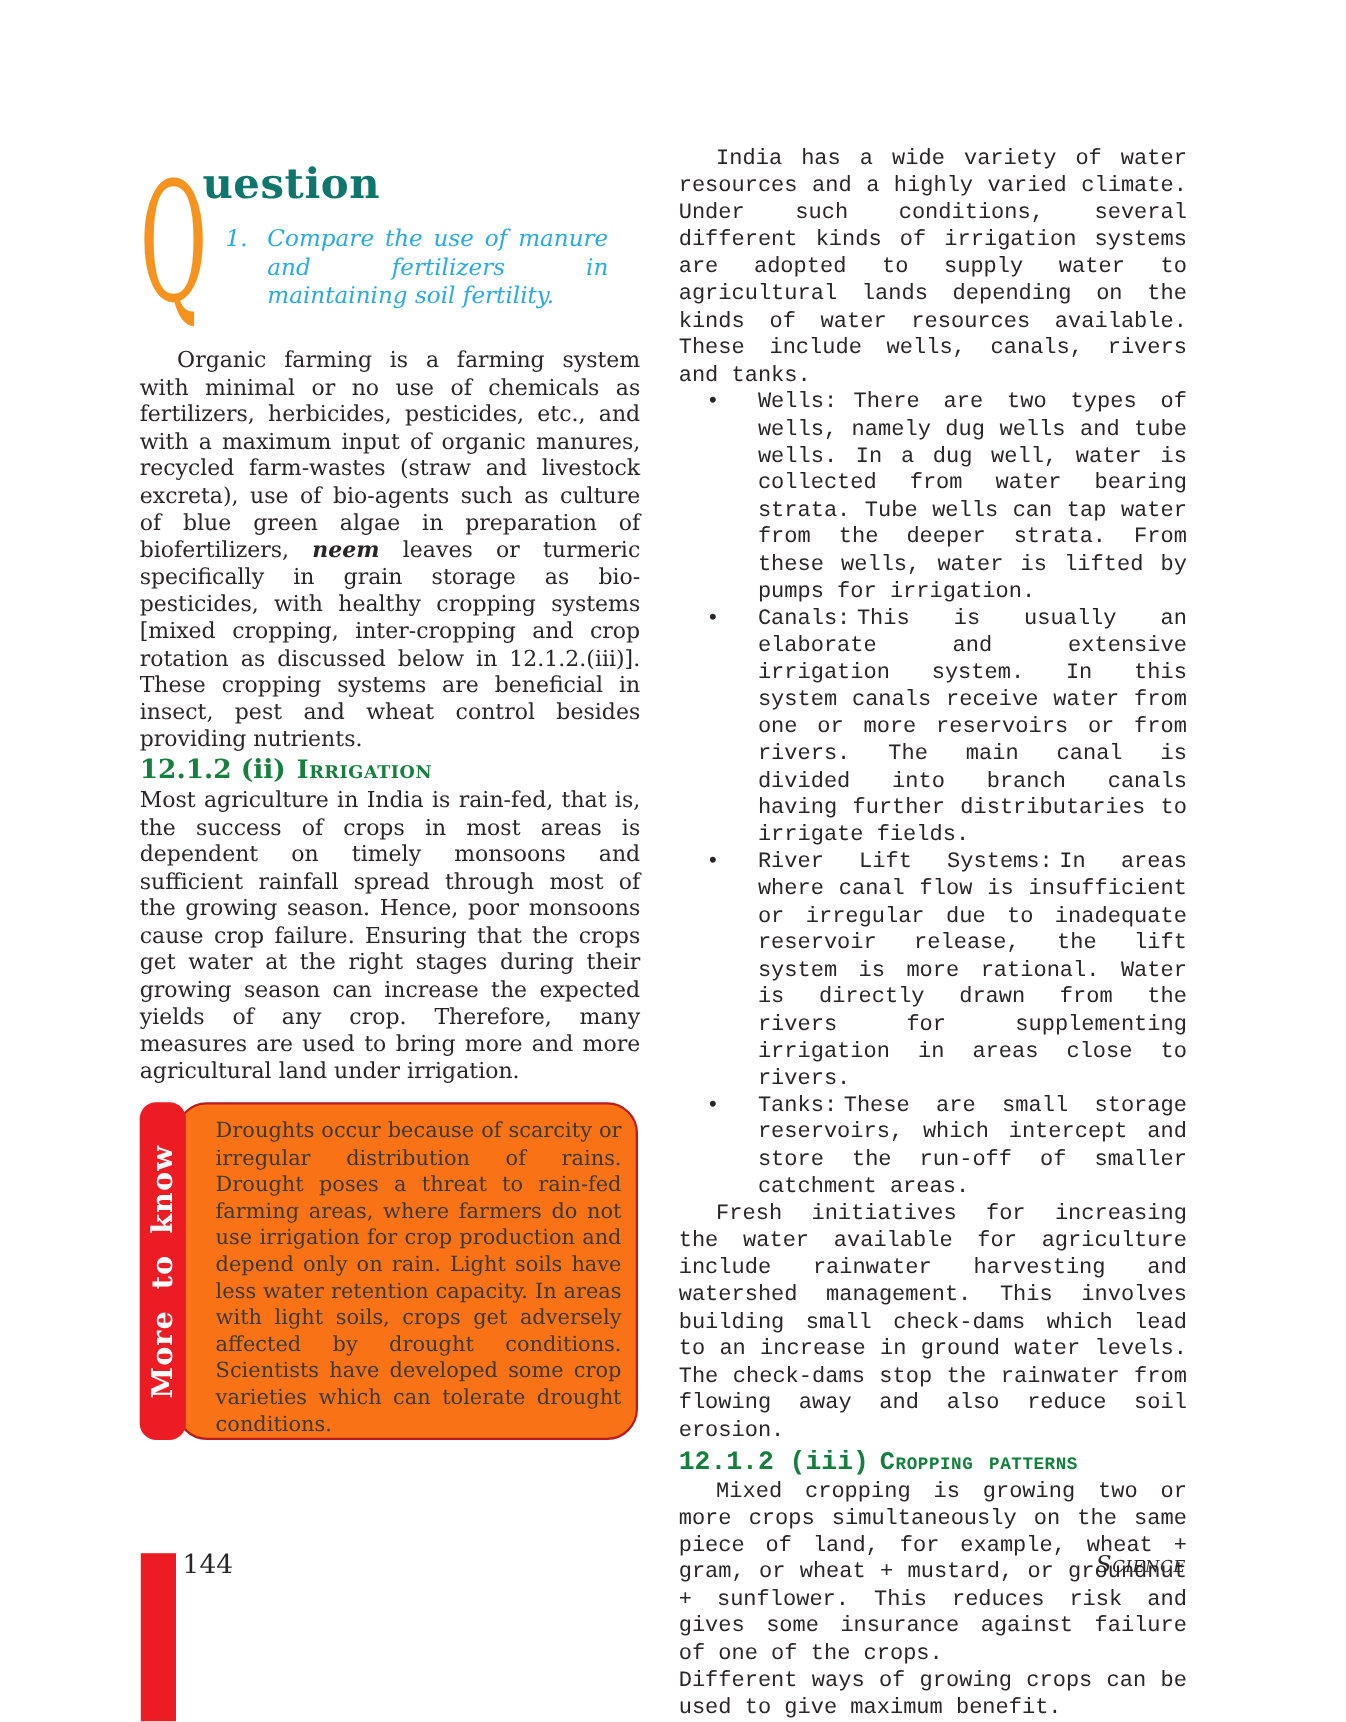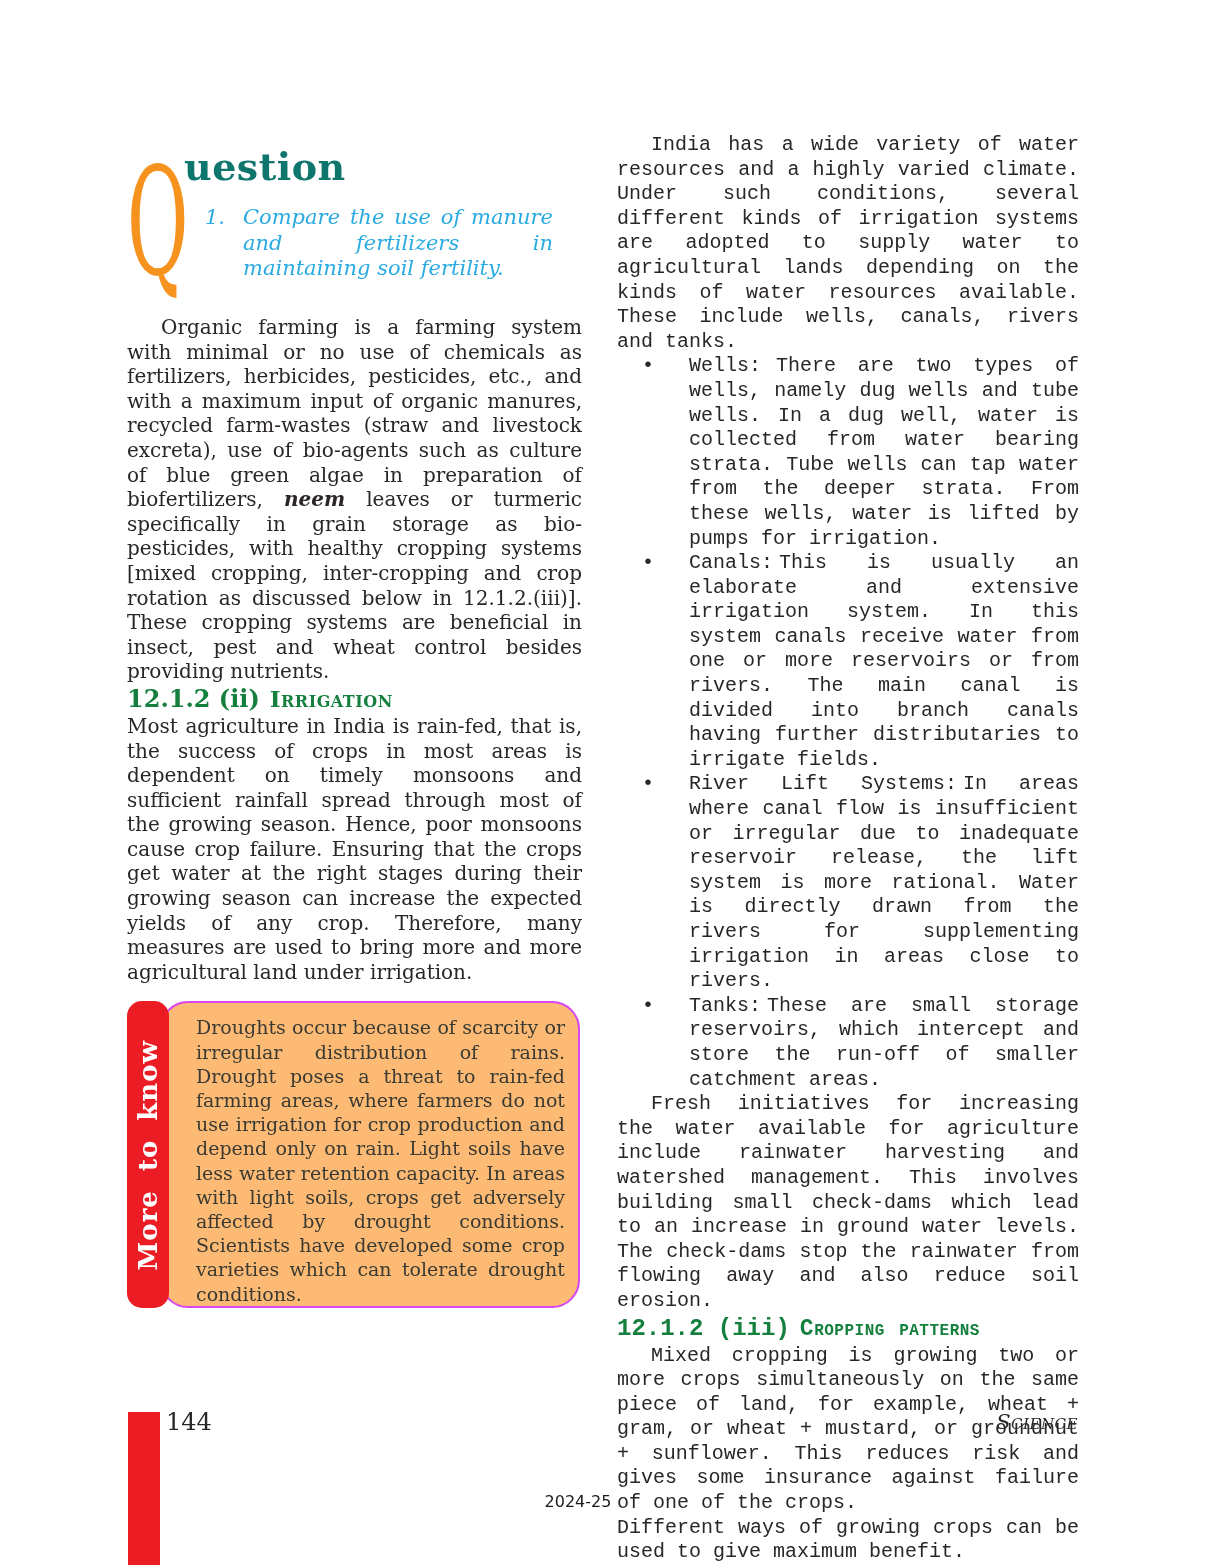--- a/index.html
+++ b/index.html
@@ -100,22 +100,22 @@
   .mtk{
     position:relative;
     margin-top:17px;
     height:307px;
     width:455px;
   }
   .mtk-box{
     box-sizing:border-box;
     margin-left:33px;
     width:420px;height:100%;
-    background:#fdba74;
-    border:2px solid #d946ef;
+    background:#f97316;
+    border:2px solid #b91c1c;
     border-radius:28px;
     padding:12px 13px 10px 34px;
   }
   .mtk-box p{
     margin:0;
     font-size:19px;
     line-height:24.2px;
     text-align:justify;
     color:#3a3a32;
   }
@@ -232,15 +232,14 @@
 
     <p class="body indent mt4">Mixed cropping is growing two or more crops simultaneously on the same piece of land, for example, wheat + gram, or wheat + mustard, or groundnut + sunflower. This reduces risk and gives some insurance against failure of one of the crops.</p>
 
     <p class="body mt12">Different ways of growing crops can be used to give maximum benefit.</p>
 
   </div>
 
   <div class="footer-bar"></div>
   <div class="footer-page-number">144</div>
   <div class="footer-journal">Science</div>
-  <div class="footer-edition">2024-25</div>
 
 </div>
 
 </body></html>

